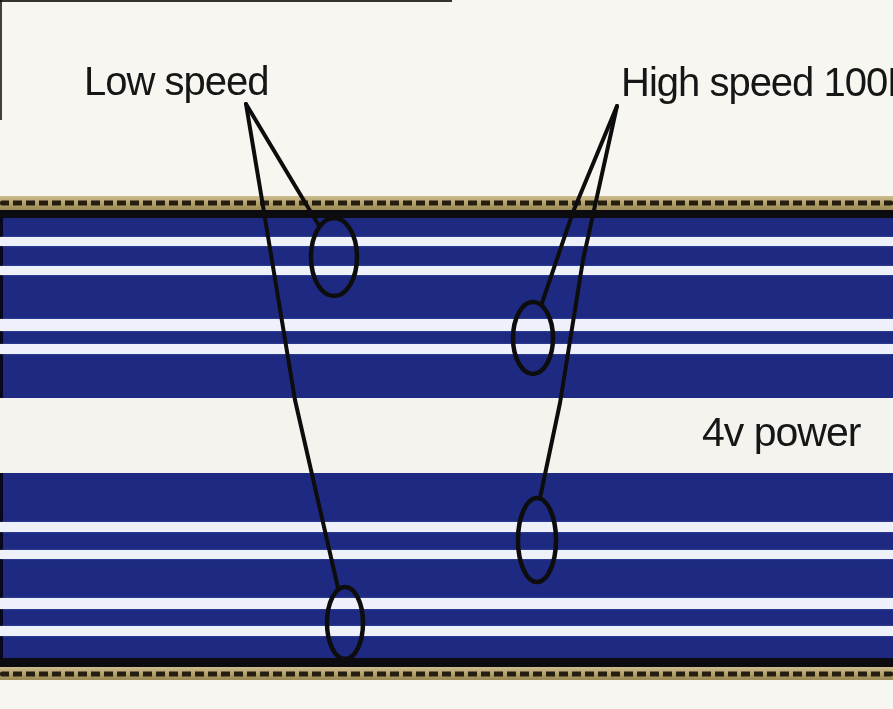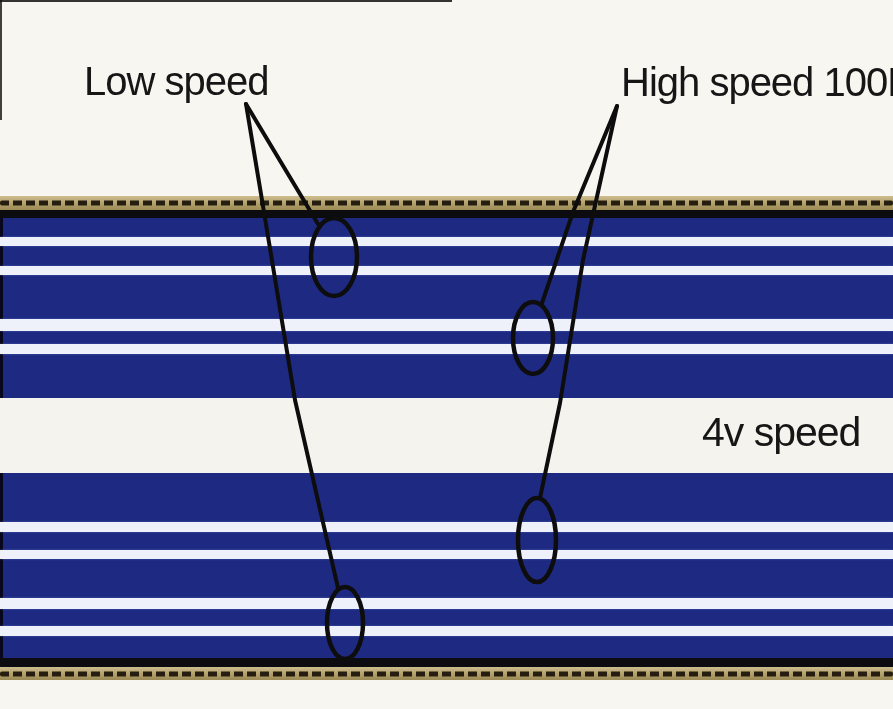--- a/index.html
+++ b/index.html
@@ -84,14 +84,14 @@
       <polyline points="617,106 573,212 542,303" fill="none" stroke="#0d0d0d" stroke-width="4" stroke-linecap="round" stroke-linejoin="round"></polyline>
       <polyline points="617,106 583,260 560,403 540,498" fill="none" stroke="#0d0d0d" stroke-width="4" stroke-linecap="round" stroke-linejoin="round"></polyline>
       <ellipse cx="334" cy="257" rx="23" ry="39" fill="none" stroke="#0d0d0d" stroke-width="4.5"></ellipse>
       <ellipse cx="533" cy="338" rx="20" ry="36" fill="none" stroke="#0d0d0d" stroke-width="4.5"></ellipse>
       <ellipse cx="537" cy="540" rx="19" ry="42" fill="none" stroke="#0d0d0d" stroke-width="4.5"></ellipse>
       <ellipse cx="345" cy="623" rx="18" ry="36" fill="none" stroke="#0d0d0d" stroke-width="4.5"></ellipse>
     </svg>
 
   <div class="label label-low">Low speed</div>
   <div class="label label-high">High speed 100R</div>
-  <div class="label label-power">4v speed</div>
+  <div class="label label-power">4v power</div>
 </div>
 
 </body></html>

